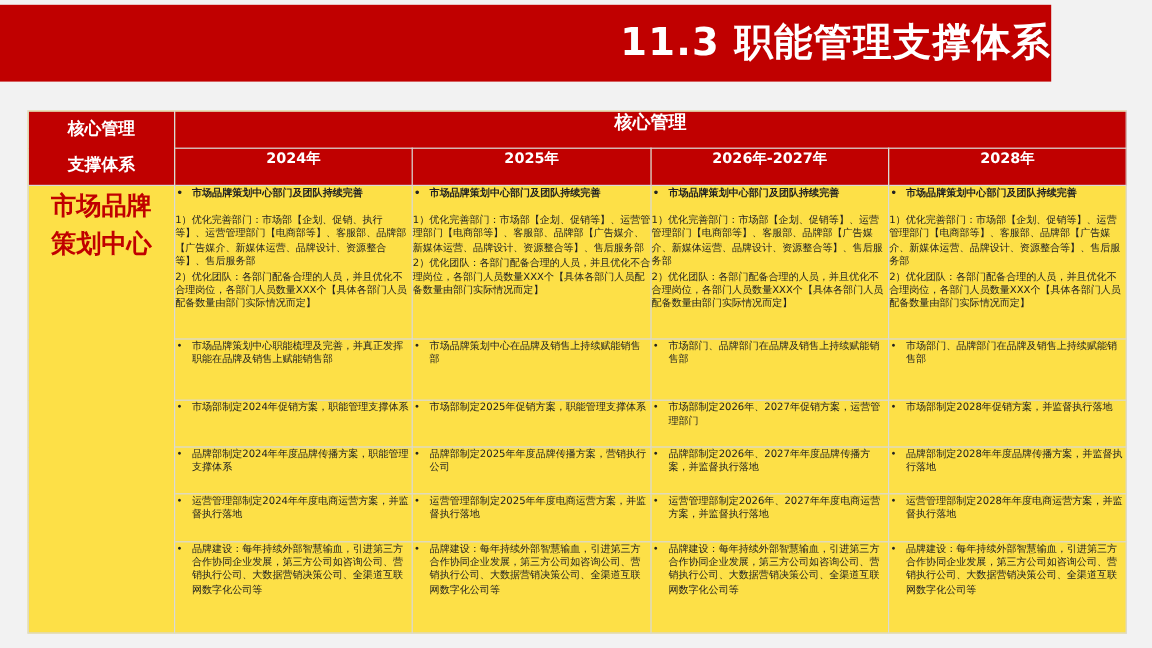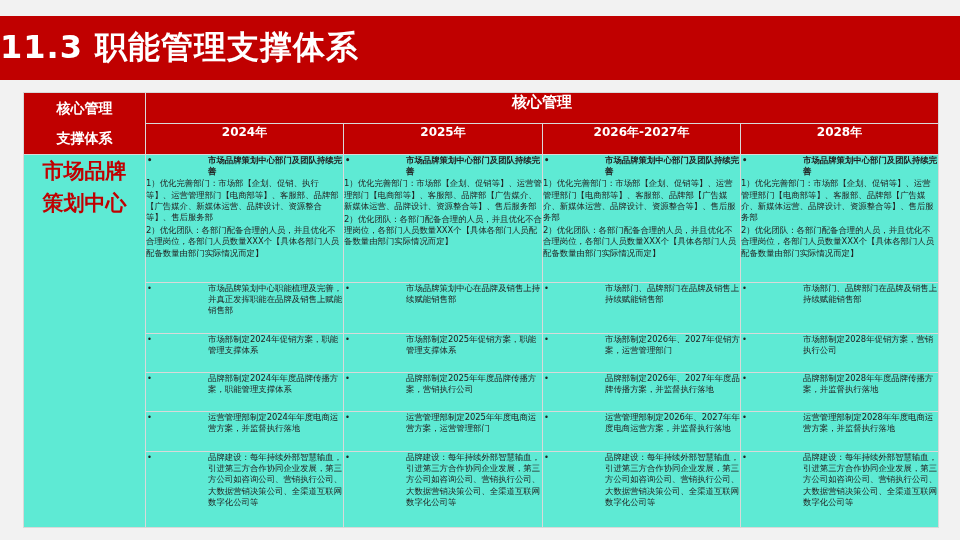--- a/index.html
+++ b/index.html
@@ -3,31 +3,31 @@
 <meta charset="utf-8">
 <style>
   html, body { margin:0; padding:0; }
   body {
     width:960px; height:540px; overflow:hidden;
     background:#f2f2f2;
     font-family: "DejaVu Sans", "Liberation Sans", sans-serif;
     position:relative;
   }
   .title-bar {
-    position:absolute; left:0; top:16px; width:960px; height:64px;
+    position:absolute; left:0; top:4px; width:876px; height:64px;
     background:#c00000;
-    display:flex; align-items:center; justify-content:flex-start;
+    display:flex; align-items:center; justify-content:flex-end;
   }
   .title-bar h1 {
     margin:0; color:#fff; font-size:32px; font-weight:bold; letter-spacing:1px;
   }
   table.grid {
     position:absolute; left:23px; top:92px; width:915px;
     border-collapse:collapse; table-layout:fixed;
-    background:#5eead4;
+    background:#fde047;
   }
   table.grid td, table.grid th {
     border:1px solid #d9d9d9;
     padding:0; vertical-align:top;
   }
   th.hdr {
     background:#c00000; color:#fff; font-weight:bold;
     text-align:center; vertical-align:middle;
     border-color:#e8a0a0;
     font-size:15px;
@@ -38,23 +38,23 @@
   td.dept {
     text-align:center; vertical-align:middle;
     color:#c00000; font-weight:bold; font-size:21px; line-height:32px;
   }
   td.cell {
     font-size:8.4px; line-height:11.2px; color:#222;
     padding:4px 4px 3px 4px;
   }
   .bullet-line { display:flex; }
   .bullet-line .dot { width:13px; flex:0 0 13px; padding-left:1px; }
-  .bullet-line .txt { flex:1;margin-left:48px; }
+  .bullet-line .txt { flex:1; }
   .bold { font-weight:bold; }
-  .sub { margin-top:1px; }
+  .sub { margin-top:12px; }
   .sub + .sub { margin-top:2px; }
 </style>
 </head>
 <body>
 
 <div class="title-bar">
   <h1>11.3 职能管理支撑体系</h1>
 </div>
 
 <table class="grid">
@@ -160,21 +160,21 @@
         </td>
       <td class="cell">
           <div class="bullet-line">
             <span class="dot">•</span>
             <span class="txt">市场部制定2026年、2027年促销方案，运营管理部门</span>
           </div>
         </td>
       <td class="cell">
           <div class="bullet-line">
             <span class="dot">•</span>
-            <span class="txt">市场部制定2028年促销方案，营销执行公司</span>
+            <span class="txt">市场部制定2028年促销方案，并监督执行落地</span>
           </div>
         </td>
     </tr>
     <tr style="height:39px">
       <td class="cell">
           <div class="bullet-line">
             <span class="dot">•</span>
             <span class="txt">品牌部制定2024年年度品牌传播方案，职能管理支撑体系</span>
           </div>
         </td>
@@ -200,21 +200,21 @@
     <tr style="height:40px">
       <td class="cell">
           <div class="bullet-line">
             <span class="dot">•</span>
             <span class="txt">运营管理部制定2024年年度电商运营方案，并监督执行落地</span>
           </div>
         </td>
       <td class="cell">
           <div class="bullet-line">
             <span class="dot">•</span>
-            <span class="txt">运营管理部制定2025年年度电商运营方案，运营管理部门</span>
+            <span class="txt">运营管理部制定2025年年度电商运营方案，并监督执行落地</span>
           </div>
         </td>
       <td class="cell">
           <div class="bullet-line">
             <span class="dot">•</span>
             <span class="txt">运营管理部制定2026年、2027年年度电商运营方案，并监督执行落地</span>
           </div>
         </td>
       <td class="cell">
           <div class="bullet-line">

